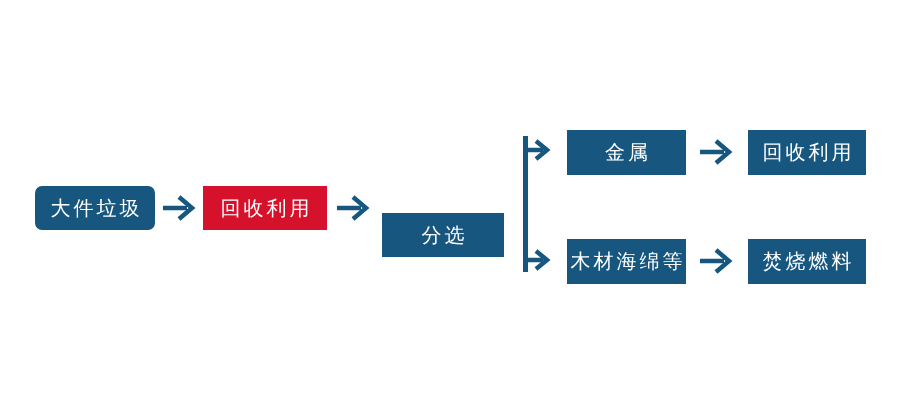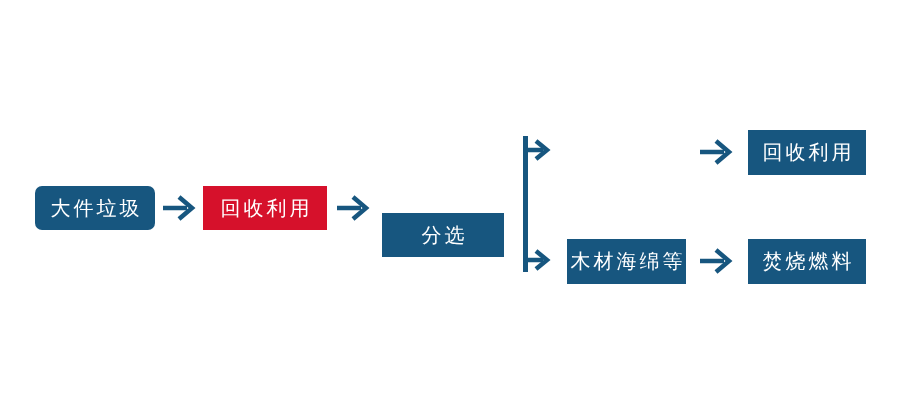--- a/index.html
+++ b/index.html
@@ -90,20 +90,21 @@
   <div class="bracket">
     <svg width="46" height="148" viewBox="0 0 46 148" aria-hidden="true">
       <line x1="7.5" y1="6" x2="7.5" y2="142" stroke="currentColor" stroke-width="5"></line>
       <line x1="7.5" y1="20" x2="25" y2="20" stroke="currentColor" stroke-width="4.5"></line>
       <path d="M18 11 L29 20 L18 29" fill="none" stroke="currentColor" stroke-width="4.5"></path>
       <line x1="7.5" y1="130" x2="25" y2="130" stroke="currentColor" stroke-width="4.5"></line>
       <path d="M18 121 L29 130 L18 139" fill="none" stroke="currentColor" stroke-width="4.5"></path>
     </svg>
   </div>
 
+  <div class="node" id="n-metal">金属</div>
 
   <div class="arrow" id="a3">
     <svg width="40" height="32" viewBox="0 0 40 32" aria-hidden="true">
       <line x1="3" y1="16" x2="27" y2="16" stroke="currentColor" stroke-width="4.5"></line>
       <path d="M19 5 L32 16 L19 27" fill="none" stroke="currentColor" stroke-width="4.5"></path>
     </svg>
   </div>
 
   <div class="node" id="n-recycle">回收利用</div>
 

